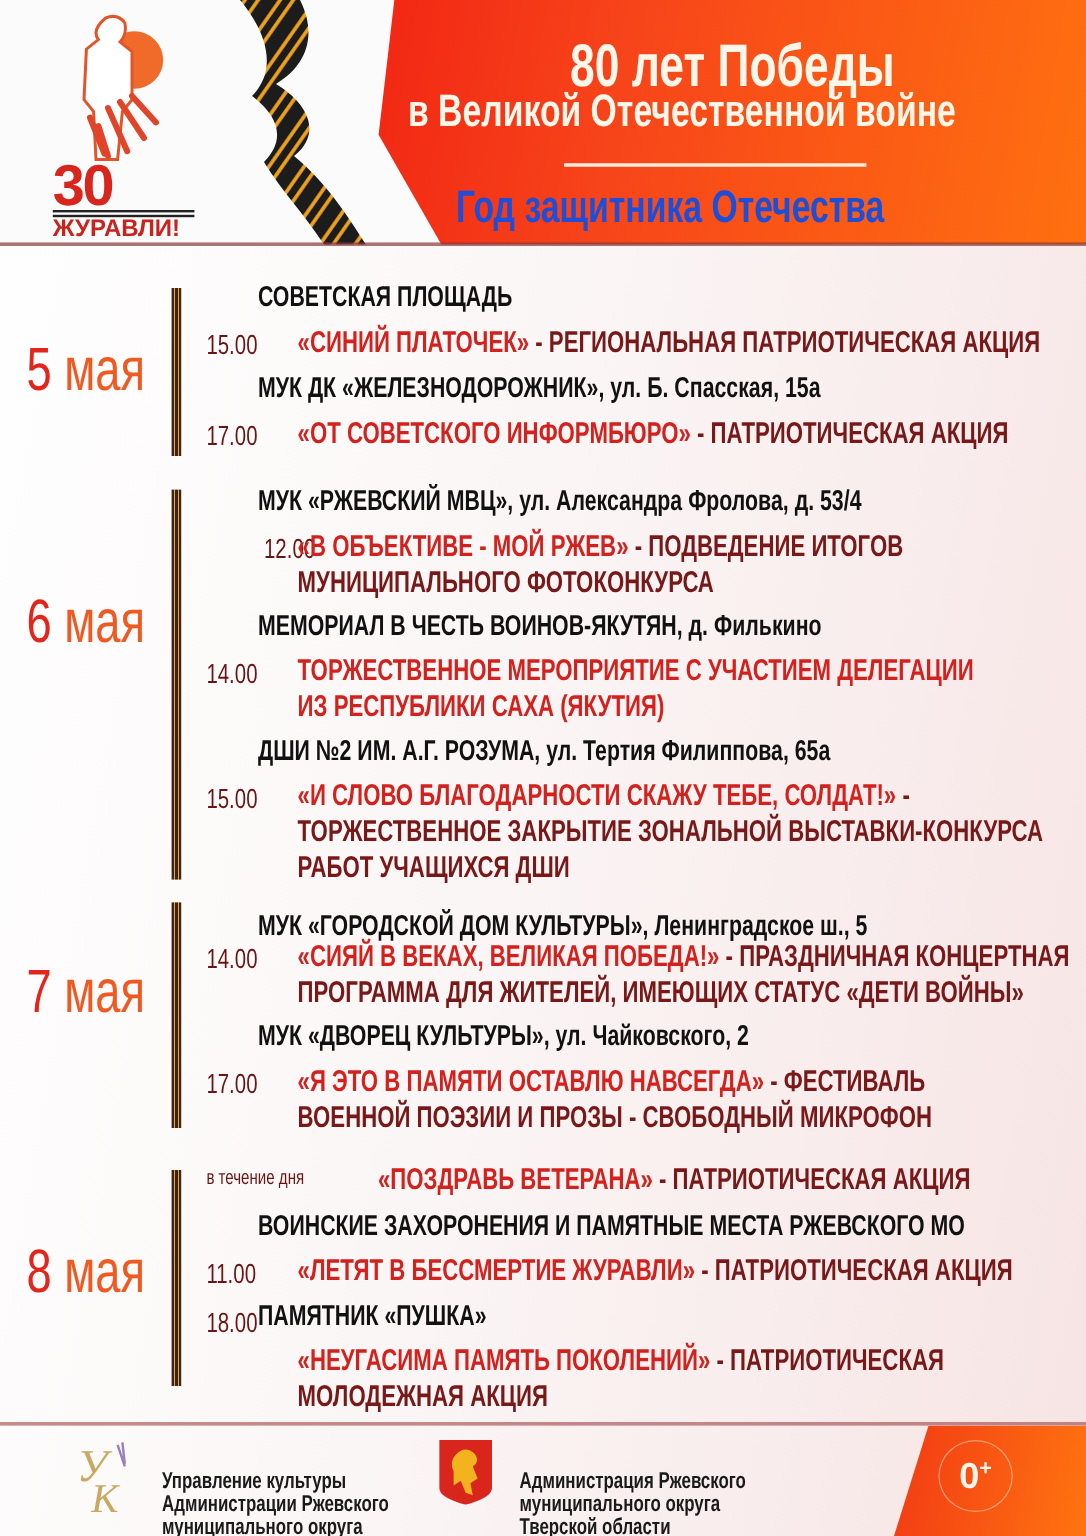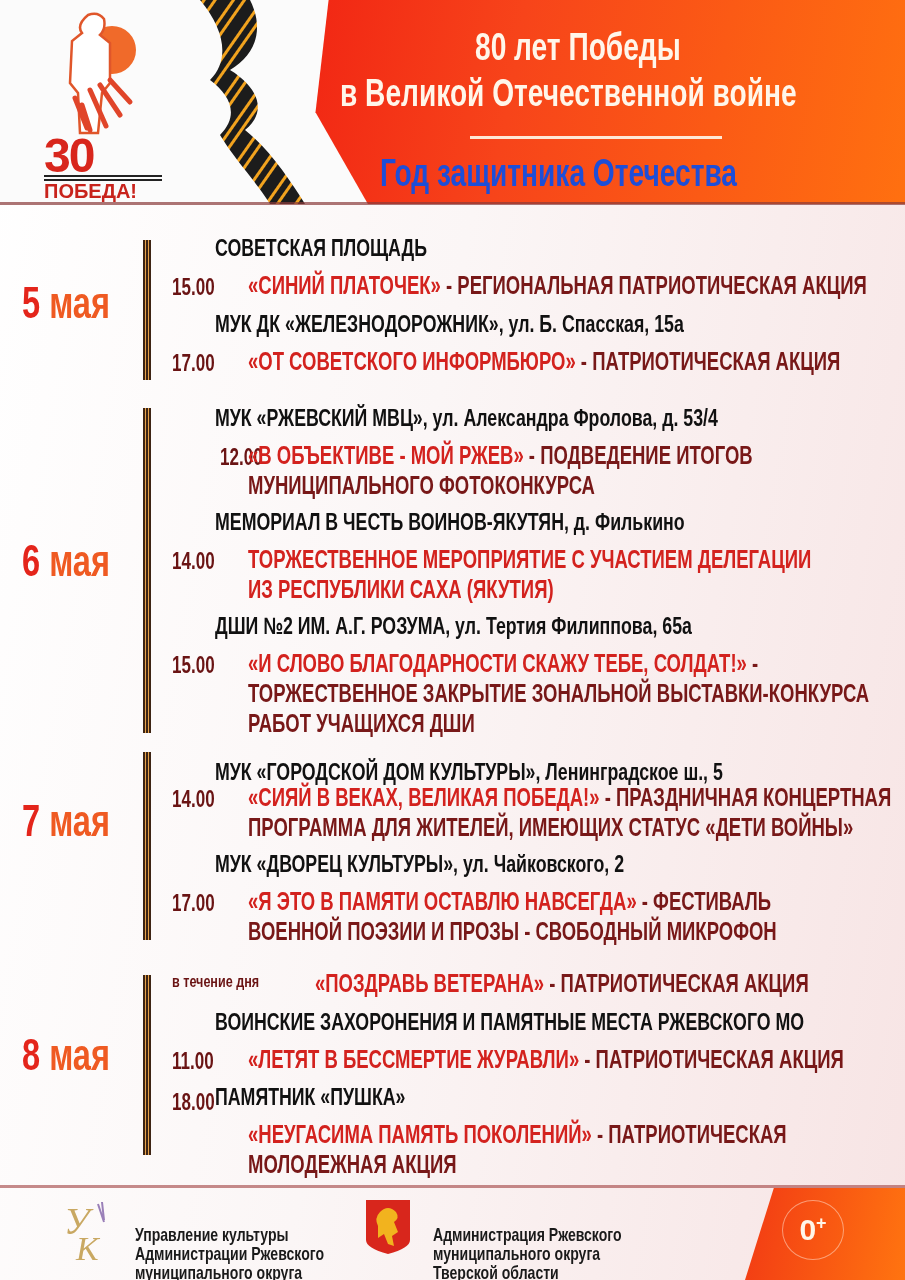--- a/index.html
+++ b/index.html
@@ -18,34 +18,34 @@
     background: linear-gradient(100deg, #f01e12 0%, #f7441a 40%, #ff7010 100%);
     clip-path: polygon(12% 0, 100% 0, 100% 100%, 18% 100%, 10% 55%);
   }
   .ribbon { position: absolute; left: 195px; top: 0; width: 140px; height: 204px; }
   .header-bottom-line { position: absolute; left: 0; top: 202px; width: 905px; height: 3px; background: #8a3a3a; opacity: .7; }
   .logo { position: absolute; left: 30px; top: 10px; width: 140px; height: 190px; }
   .logo-num { position: absolute; left: 14px; top: 118px; font-size: 48px; font-weight: bold; color: #d8261c; letter-spacing: -2px; }
   .logo-word { position: absolute; left: 14px; top: 170px; font-size: 20px; font-weight: bold; color: #c8231c; letter-spacing: 0px; }
   .logo-line { position: absolute; left: 14px; width: 118px; height: 2px; background: #222; }
 
-  .title1 { position: absolute; left: 475px; top: 26px; font-size: 38px; font-weight: bold; color: #fff6ea; }
+  .title1 { position: absolute; left: 475px; top: 26px; font-size: 50px; font-weight: bold; color: #fff6ea; }
   .title2 { position: absolute; left: 340px; top: 72px; font-size: 38px; font-weight: bold; color: #fff6ea; }
   .title-sep { position: absolute; left: 470px; top: 136px; width: 252px; height: 3px; background: #ffe8d6; }
   .title3 { position: absolute; left: 380px; top: 152px; font-size: 38px; font-weight: bold; color: #1d4ed8; }
 
   
-  .day-label { position: absolute; font-weight: bold; font-size: 44px; white-space: nowrap; }
+  .day-label { position: absolute; font-weight: normal; font-size: 51px; white-space: nowrap; }
   .day-label .d { color: #e4251b; }
   .day-label .m { color: #ef5a22; }
   .vbar { position: absolute; left: 143px; width: 8px;
     background: linear-gradient(90deg, #3d2414 0 2px, #e7a24a 2px 3px, #3d2414 3px 5px, #e7a24a 5px 6px, #3d2414 6px 8px); }
 
   .loc { position: absolute; font-size: 24px; font-weight: bold; color: #111; text-decoration: underline; text-underline-offset: 3px; text-decoration-thickness: 2px; }
-  .time { position: absolute; font-size: 23px; font-weight: bold; color: #6a1414; }
+  .time { position: absolute; font-size: 23px; font-weight: normal; color: #6a1414; }
   .ev { position: absolute; font-size: 25px; font-weight: bold; color: #781818; line-height: 30px; }
   .ev .hl { color: #d3221e; }
 
   
   .footer-line { position: absolute; left: 0; top: 1185px; width: 905px; height: 3px; background: #a04040; opacity: .6; }
   .footer-red { position: absolute; left: 745px; top: 1188px; width: 160px; height: 92px;
     background: linear-gradient(100deg, #f23a14, #ff7410); clip-path: polygon(18% 0, 100% 0, 100% 100%, 0 100%); }
   .ftext { position: absolute; font-size: 19px; font-weight: bold; color: #1a1a1a; line-height: 19px; margin-top: 18px; }
   .age-badge { position: absolute; left: 782px; top: 1200px; width: 62px; height: 60px; border-radius: 50%;
     border: 1px solid rgba(255,220,200,.55); display: flex; align-items: center; justify-content: center; }
@@ -72,21 +72,21 @@
 
   <div class="logo">
     <svg width="140" height="130" viewBox="0 0 140 130">
       <circle cx="82" cy="40" r="24" fill="#f06a2a"></circle>
       <path d="M58,5 q10,-4 16,4 q2,10 -4,16 l10,8 l0,40 l-8,10 l-4,40 l-18,0 l-2,-40 l-8,-10 l2,-42 l10,-8 q-6,-8 6,-18 z" fill="#ffffff" stroke="#e0562a" stroke-width="2.5"></path>
       <path d="M45,88 l12,30 M60,80 l16,36 M70,75 l20,30 M80,70 l20,22 M52,95 l8,25" stroke="#e0452a" stroke-width="5" stroke-linecap="round"></path>
     </svg>
     <div class="logo-num">30</div>
     <div class="logo-line" style="top:165px"></div>
     <div class="logo-line" style="top:169px"></div>
-    <div class="logo-word">ПОБЕДА!</div>
+    <div class="logo-word">ЖУРАВЛИ!</div>
   </div>
 
   <div class="title1"><span class="narrow">80 лет Победы</span></div>
   <div class="title2"><span class="narrow">в Великой Отечественной войне</span></div>
   <div class="title-sep"></div>
   <div class="title3"><span class="narrow">Год защитника Отечества</span></div>
 </div>
 <div class="header-bottom-line"></div>
 
 <div class="day-label" style="left:22px; top:278px;">
@@ -94,21 +94,21 @@
 </div>
 <div class="vbar" style="top:240px; height:140px;"></div>
 
 <div class="loc" style="left:215px; top:234px;"><span class="narrow">СОВЕТСКАЯ ПЛОЩАДЬ</span></div>
 <div class="time" style="left:172px; top:274px;"><span class="narrow">15.00</span></div>
 <div class="ev" style="left:248px; top:270px;"><span class="narrow"><span class="hl">«СИНИЙ ПЛАТОЧЕК»</span><span> - РЕГИОНАЛЬНАЯ ПАТРИОТИЧЕСКАЯ АКЦИЯ</span></span></div>
 <div class="loc" style="left:215px; top:310px;"><span class="narrow">МУК ДК «ЖЕЛЕЗНОДОРОЖНИК», ул. Б. Спасская, 15а</span></div>
 <div class="time" style="left:172px; top:350px;"><span class="narrow">17.00</span></div>
 <div class="ev" style="left:248px; top:346px;"><span class="narrow"><span class="hl">«ОТ СОВЕТСКОГО ИНФОРМБЮРО»</span><span> - ПАТРИОТИЧЕСКАЯ АКЦИЯ</span></span></div>
 
-<div class="day-label" style="left:22px; top:536px;">
+<div class="day-label" style="left:22px; top:488px;">
   <span class="narrow"><span class="d">6</span> <span class="m">мая</span></span>
 </div>
 <div class="vbar" style="top:408px; height:325px;"></div>
 
 <div class="loc" style="left:215px; top:404px;text-decoration:underline;"><span class="narrow">МУК «РЖЕВСКИЙ МВЦ», ул. Александра Фролова, д. 53/4</span></div>
 <div class="time" style="left:172px; top:444px;margin-left:48px;"><span class="narrow">12.00</span></div>
 <div class="ev" style="left:248px; top:440px;">
   <span class="narrow"><span class="hl">«В ОБЪЕКТИВЕ - МОЙ РЖЕВ»</span><span> - ПОДВЕДЕНИЕ ИТОГОВ</span></span><br>
   <span class="narrow">МУНИЦИПАЛЬНОГО ФОТОКОНКУРСА</span>
 </div>

